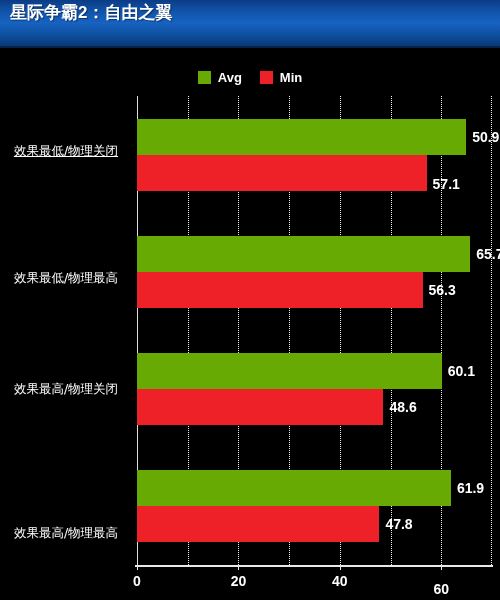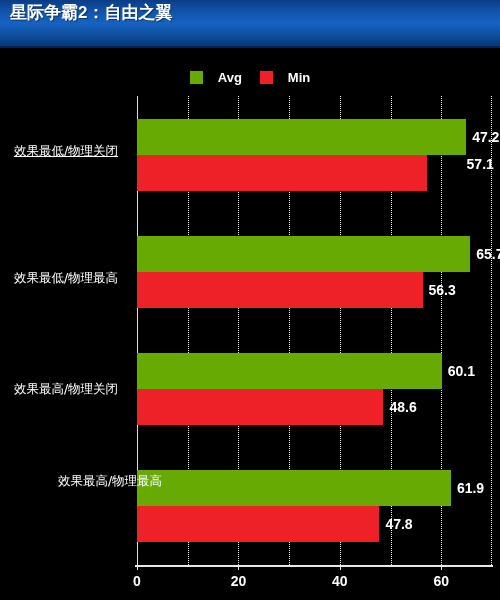--- a/index.html
+++ b/index.html
@@ -85,21 +85,21 @@
     width: 500px;
     height: 22px;
     display: flex;
     justify-content: center;
     align-items: center;
     gap: 18px;
   }
   .legend-item {
     display: flex;
     align-items: center;
-    gap: 15px;
+    gap: 7px;
   }
   .legend-swatch {
     width: 13px;
     height: 13px;
     display: inline-block;
   }
   .legend-label {
     font-size: 13px;
     font-weight: bold;
     color: #ffffff;
@@ -207,47 +207,47 @@
     <div class="axis-y"></div>
     <div class="axis-x"></div>
   <div class="grid-line" style="left: 101.429px;"></div>
       <div class="grid-line" style="left: 202.857px;"></div>
       <div class="grid-line" style="left: 304.286px;"></div>
       <div class="grid-line" style="left: 50.7143px;"></div>
       <div class="grid-line" style="left: 152.143px;"></div>
       <div class="grid-line" style="left: 253.571px;"></div>
       <div class="grid-line" style="left: 354px;"></div>
       <div class="bar bar-avg" style="top: 22.625px; width: 329.136px; background: rgb(102, 170, 3);"></div>
-      <div class="bar-value" style="left: 329.136px; top: 40.625px;">47.2</div>
+      <div class="bar-value" style="left: 329.136px; top: 40.625px;">50.9</div>
       <div class="bar bar-min" style="top: 58.625px; width: 289.579px; background: rgb(238, 33, 41);"></div>
-      <div class="bar-value" style="left: 289.579px; top: 68px; margin-left: 34px;">57.1</div>
+      <div class="bar-value" style="left: 289.579px; top: 88px;">57.1</div>
       <div class="bar bar-avg" style="top: 139.875px; width: 333.193px; background: rgb(102, 170, 3);"></div>
       <div class="bar-value" style="left: 333.193px; top: 157.875px;">65.7</div>
       <div class="bar bar-min" style="top: 175.875px; width: 285.521px; background: rgb(238, 33, 41);"></div>
       <div class="bar-value" style="left: 285.521px; top: 193.875px;">56.3</div>
       <div class="bar bar-avg" style="top: 257.125px; width: 304.793px; background: rgb(102, 170, 3);"></div>
       <div class="bar-value" style="left: 304.793px; top: 275.125px;">60.1</div>
       <div class="bar bar-min" style="top: 293.125px; width: 246.471px; background: rgb(238, 33, 41);"></div>
       <div class="bar-value" style="left: 246.471px; top: 311.125px;">48.6</div>
       <div class="bar bar-avg" style="top: 374.375px; width: 313.921px; background: rgb(102, 170, 3);"></div>
       <div class="bar-value" style="left: 313.921px; top: 392.375px;">61.9</div>
       <div class="bar bar-min" style="top: 410.375px; width: 242.414px; background: rgb(238, 33, 41);"></div>
       <div class="bar-value" style="left: 242.414px; top: 428.375px;">47.8</div>
     </div>
 
   <div id="cat-labels">
       <div class="cat-label" style="top: 143px; text-decoration: underline;">效果最低/物理关闭</div>
       <div class="cat-label" style="top: 270px;">效果最低/物理最高</div>
       <div class="cat-label" style="top: 381.125px;">效果最高/物理关闭</div>
-      <div class="cat-label" style="top: 473px; padding-left: 44px;">效果最高/物理最高</div>
+      <div class="cat-label" style="top: 525px;">效果最高/物理最高</div>
     </div>
   <div id="xticks">
       <div class="xtick" style="left: 137px;">0</div>
       <div class="xtick-mark" style="left: 137px;"></div>
       <div class="xtick" style="left: 238.429px;">20</div>
       <div class="xtick-mark" style="left: 238.429px;"></div>
       <div class="xtick" style="left: 339.857px;">40</div>
       <div class="xtick-mark" style="left: 339.857px;"></div>
-      <div class="xtick" style="left: 441.286px;">60</div>
+      <div class="xtick" style="left: 441.286px; margin-top: 8px;">60</div>
       <div class="xtick-mark" style="left: 441.286px;"></div>
     </div>
 
 </div>
 
 </body></html>

